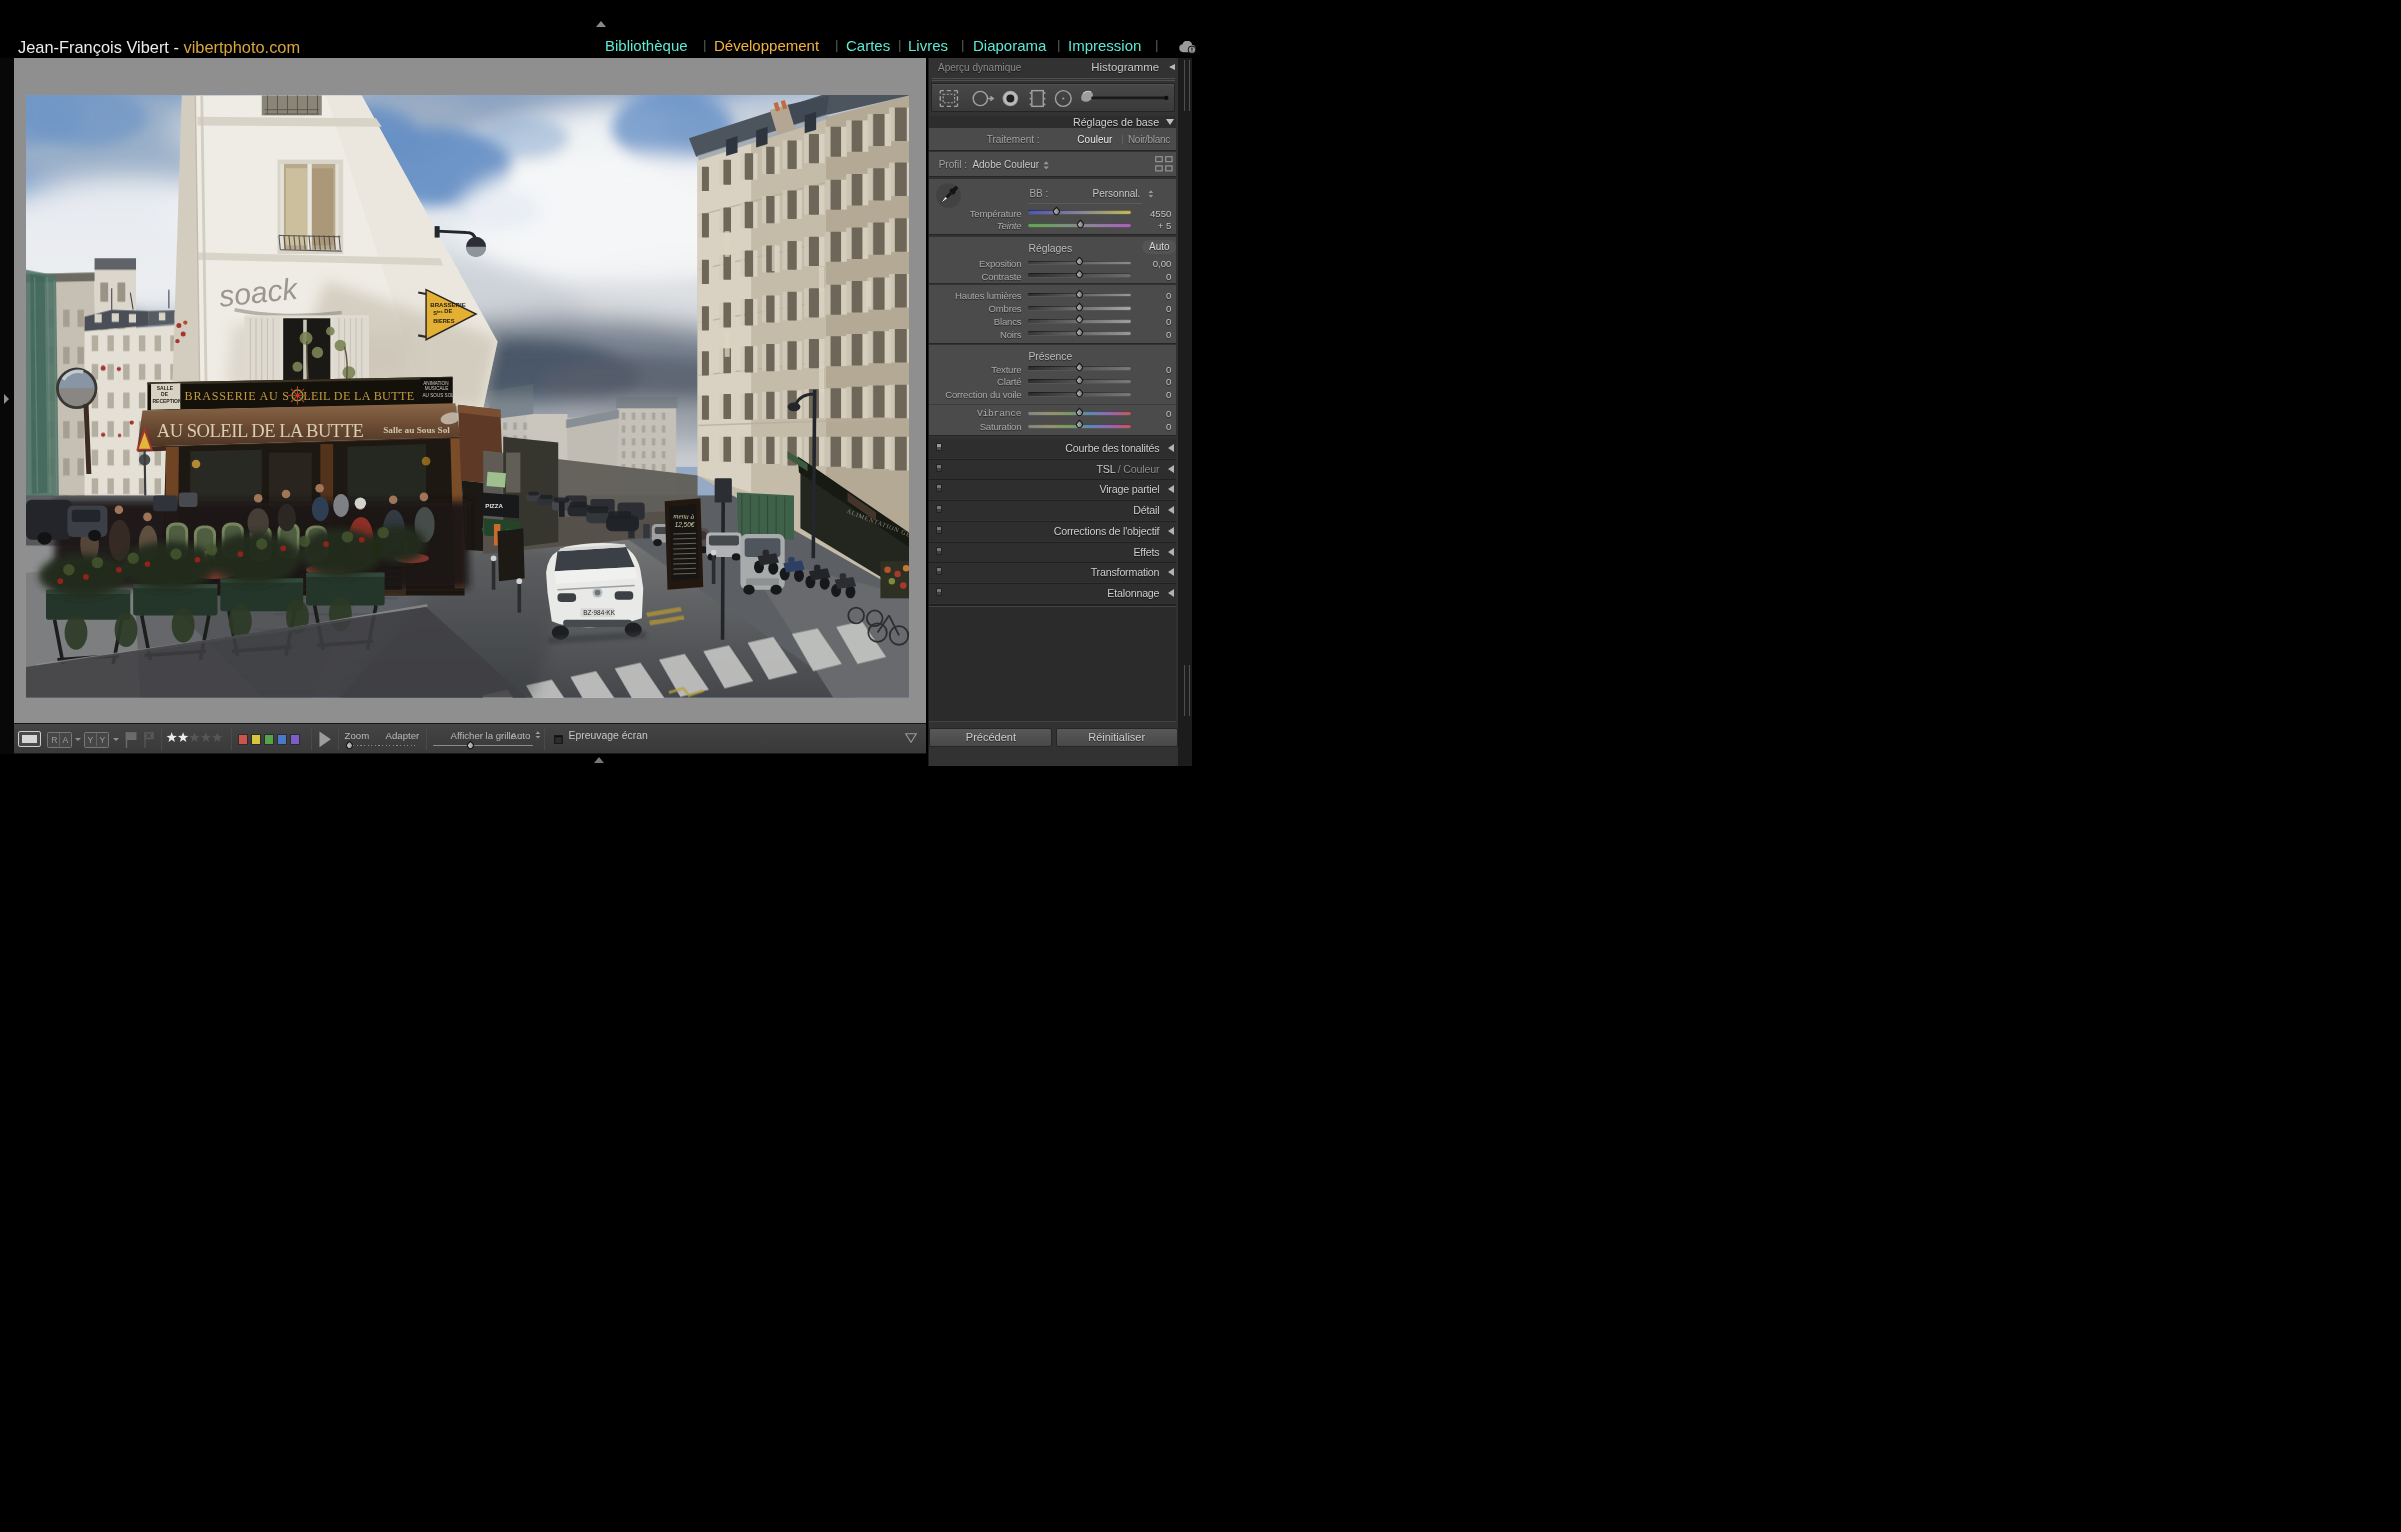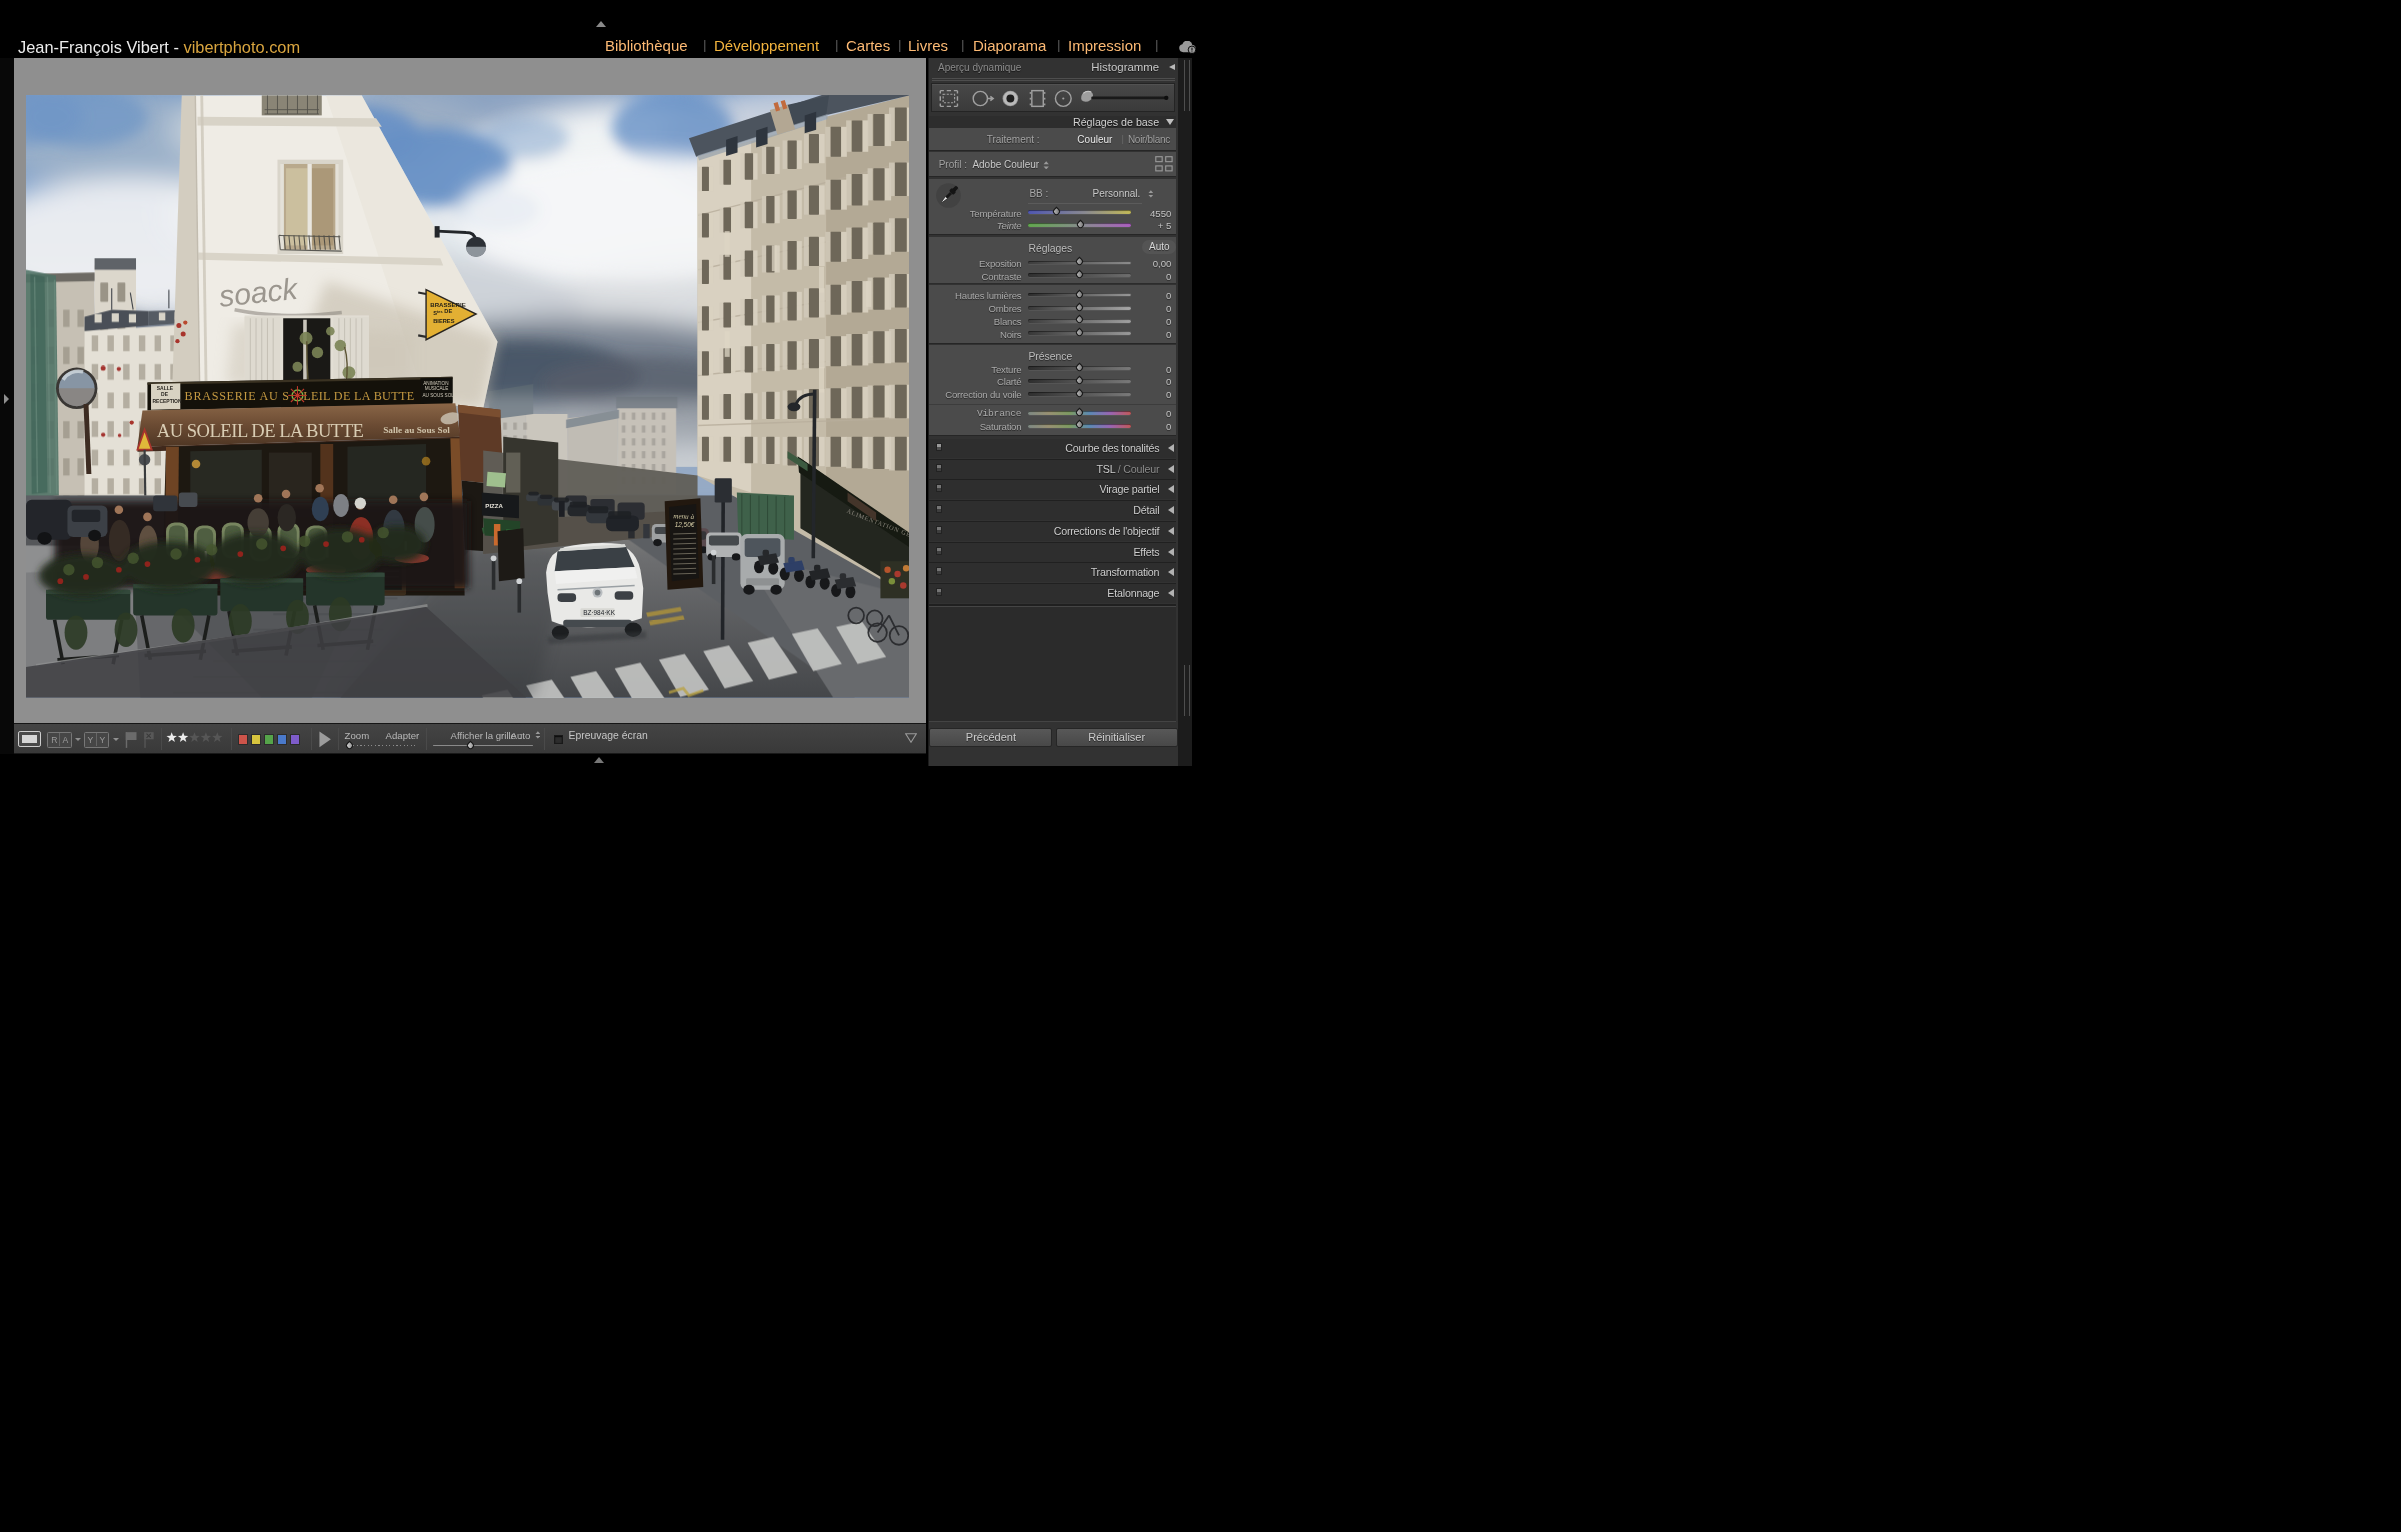--- a/index.html
+++ b/index.html
@@ -17,21 +17,21 @@
 #tl-g { left:34px; background:#62c655; border:0.4px solid #4daf43; }
 #titletext { position:absolute; left:502px; top:2.9px; height:13px; display:flex; align-items:center;
   color:#3e3e3e; font-size:7.5px; }
 #lrcicon { width:9.3px; height:9.3px; background:#1d2536; border-radius:2.1px; color:#cfe3ff;
   font-size:4.3px; font-weight:bold; display:flex; align-items:center; justify-content:center; margin-right:5.7px; }
 
 
 #header { position:absolute; left:0; top:18.6px; width:1201px; height:39px; background:#000; }
 #identity { position:absolute; left:18px; top:19.3px; font-size:16.4px; color:#ececec; letter-spacing:0px; }
 #identity .orange { color:#d9a53f; }
-.mod { position:absolute; top:18.6px; font-size:15px; color:#fdba74; }
+.mod { position:absolute; top:18.6px; font-size:15px; color:#5eead4; }
 .mod.active { color:#f3b43e; }
 .msep { position:absolute; top:18.6px; font-size:13.6px; color:#5a5a5a; }
 #toptri { position:absolute; left:596px; top:2.1px; width:0; height:0;
   border-left:5.7px solid transparent; border-right:5.7px solid transparent; border-bottom:6.4px solid #8a8a8a; }
 
 
 #leftstrip { position:absolute; left:0; top:58px; width:13.6px; height:708px; background:#080808; }
 #lefttri { position:absolute; left:3.6px; top:394px; width:0; height:0;
   border-top:5px solid transparent; border-bottom:5px solid transparent; border-left:5.7px solid #8f8f8f; }
 #content { position:absolute; left:13.6px; top:58px; width:912px; height:665px; background:#8f8f8f; }

